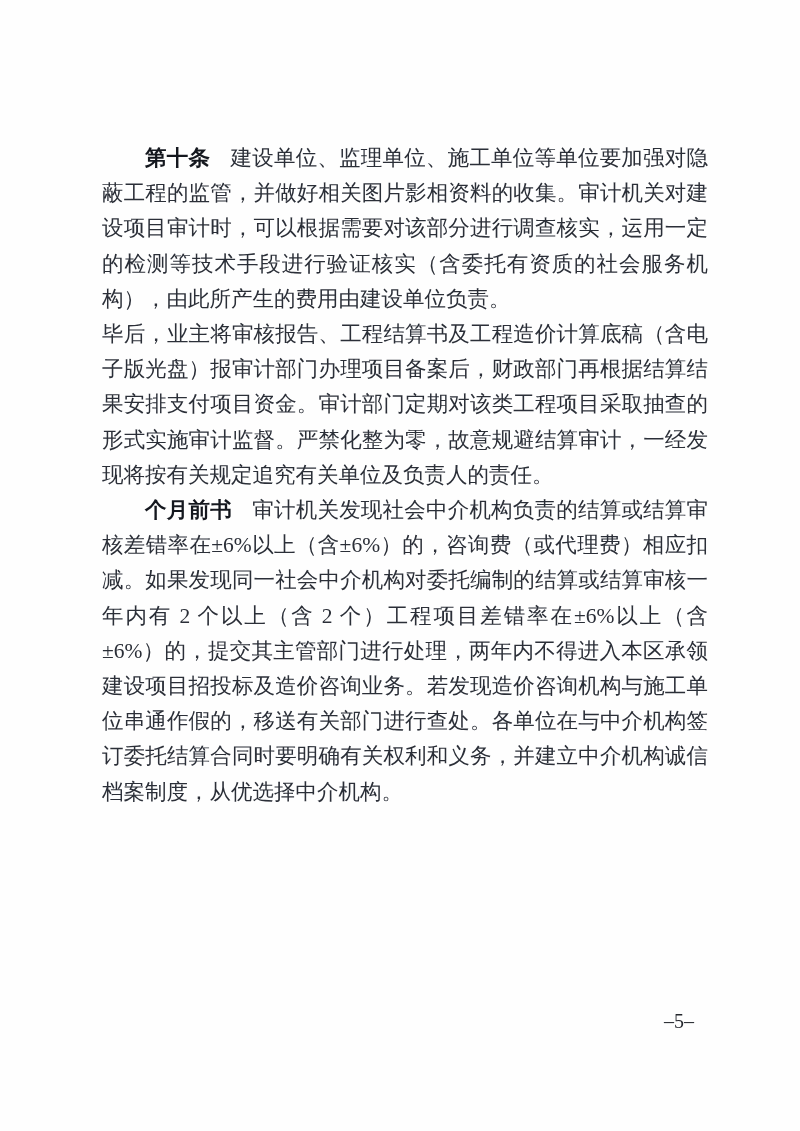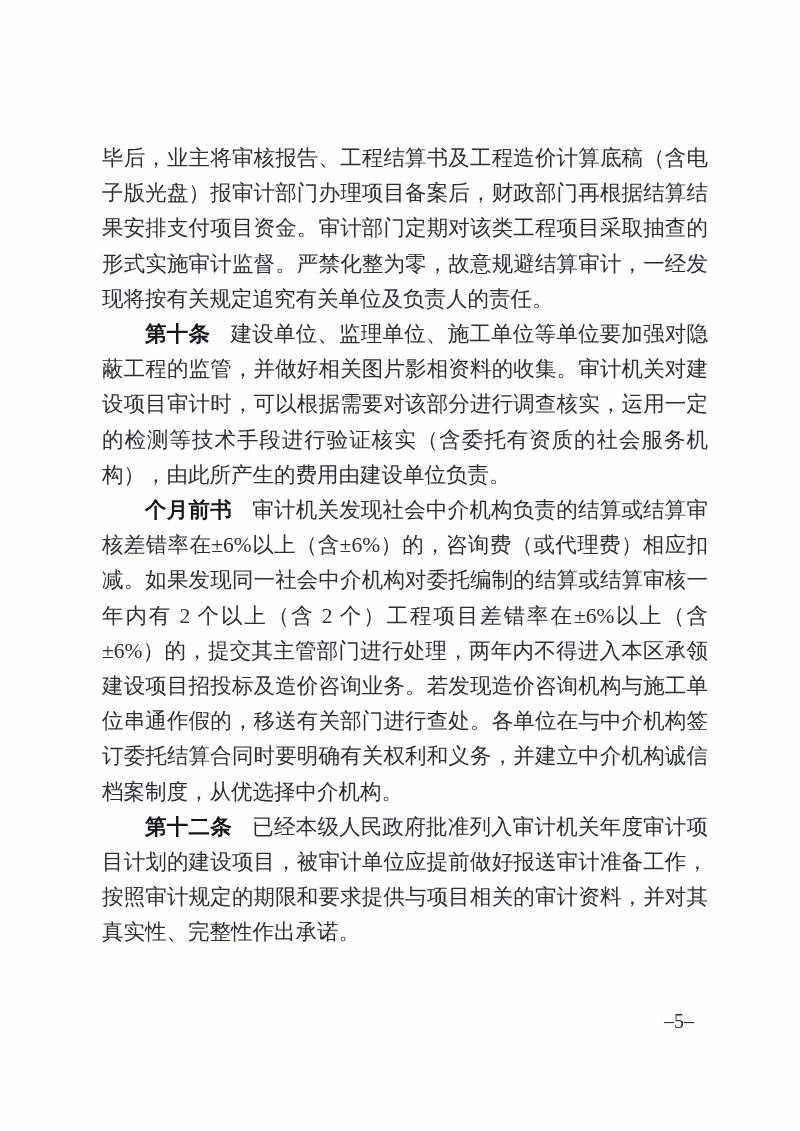--- a/index.html
+++ b/index.html
@@ -50,25 +50,24 @@
     color: #23262c;
     font-family: "Liberation Serif", "DejaVu Serif", serif;
   }
 </style>
 </head>
 <body>
 
 <div class="page">
   <main class="text-block">
 
+    <p class="para indent"><span class="law-heading">第十条</span><span>建设单位、监理单位、施工单位等单位要加强对隐蔽工程的监管，并做好相关图片影相资料的收集。审计机关对建设项目审计时，可以根据需要对该部分进行调查核实，运用一定的检测等技术手段进行验证核实（含委托有资质的社会服务机构），由此所产生的费用由建设单位负责。</span></p>
+
     <p class="para"><span>毕后，业主将审核报告、工程结算书及工程造价计算底稿（含电子版光盘）报审计部门办理项目备案后，财政部门再根据结算结果安排支付项目资金。审计部门定期对该类工程项目采取抽查的形式实施审计监督。严禁化整为零，故意规避结算审计，一经发现将按有关规定追究有关单位及负责人的责任。</span></p>
-
-    <p class="para indent"><span class="law-heading">第十条</span><span>建设单位、监理单位、施工单位等单位要加强对隐蔽工程的监管，并做好相关图片影相资料的收集。审计机关对建设项目审计时，可以根据需要对该部分进行调查核实，运用一定的检测等技术手段进行验证核实（含委托有资质的社会服务机构），由此所产生的费用由建设单位负责。</span></p>
 
     <p class="para indent"><span class="law-heading">个月前书</span><span>审计机关发现社会中介机构负责的结算或结算审核差错率在±6%以上（含±6%）的，咨询费（或代理费）相应扣减。如果发现同一社会中介机构对委托编制的结算或结算审核一年内有 2 个以上（含 2 个）工程项目差错率在±6%以上（含±6%）的，提交其主管部门进行处理，两年内不得进入本区承领建设项目招投标及造价咨询业务。若发现造价咨询机构与施工单位串通作假的，移送有关部门进行查处。各单位在与中介机构签订委托结算合同时要明确有关权利和义务，并建立中介机构诚信档案制度，从优选择中介机构。</span></p>
 
-    <p class="para indent"><span class="law-heading">第十二条</span><span>已经本级人民政府批准列入审计机关年度审计项目计划的建设项目，被审计单位应提前做好报送审计准备工作，按照审计规定的期限和要求提供与项目相关的审计资料，并对其真实性、完整性作出承诺。</span></p>
 
 
   </main>
 
   <div class="page-number">–5–</div>
 </div>
 
 </body></html>

